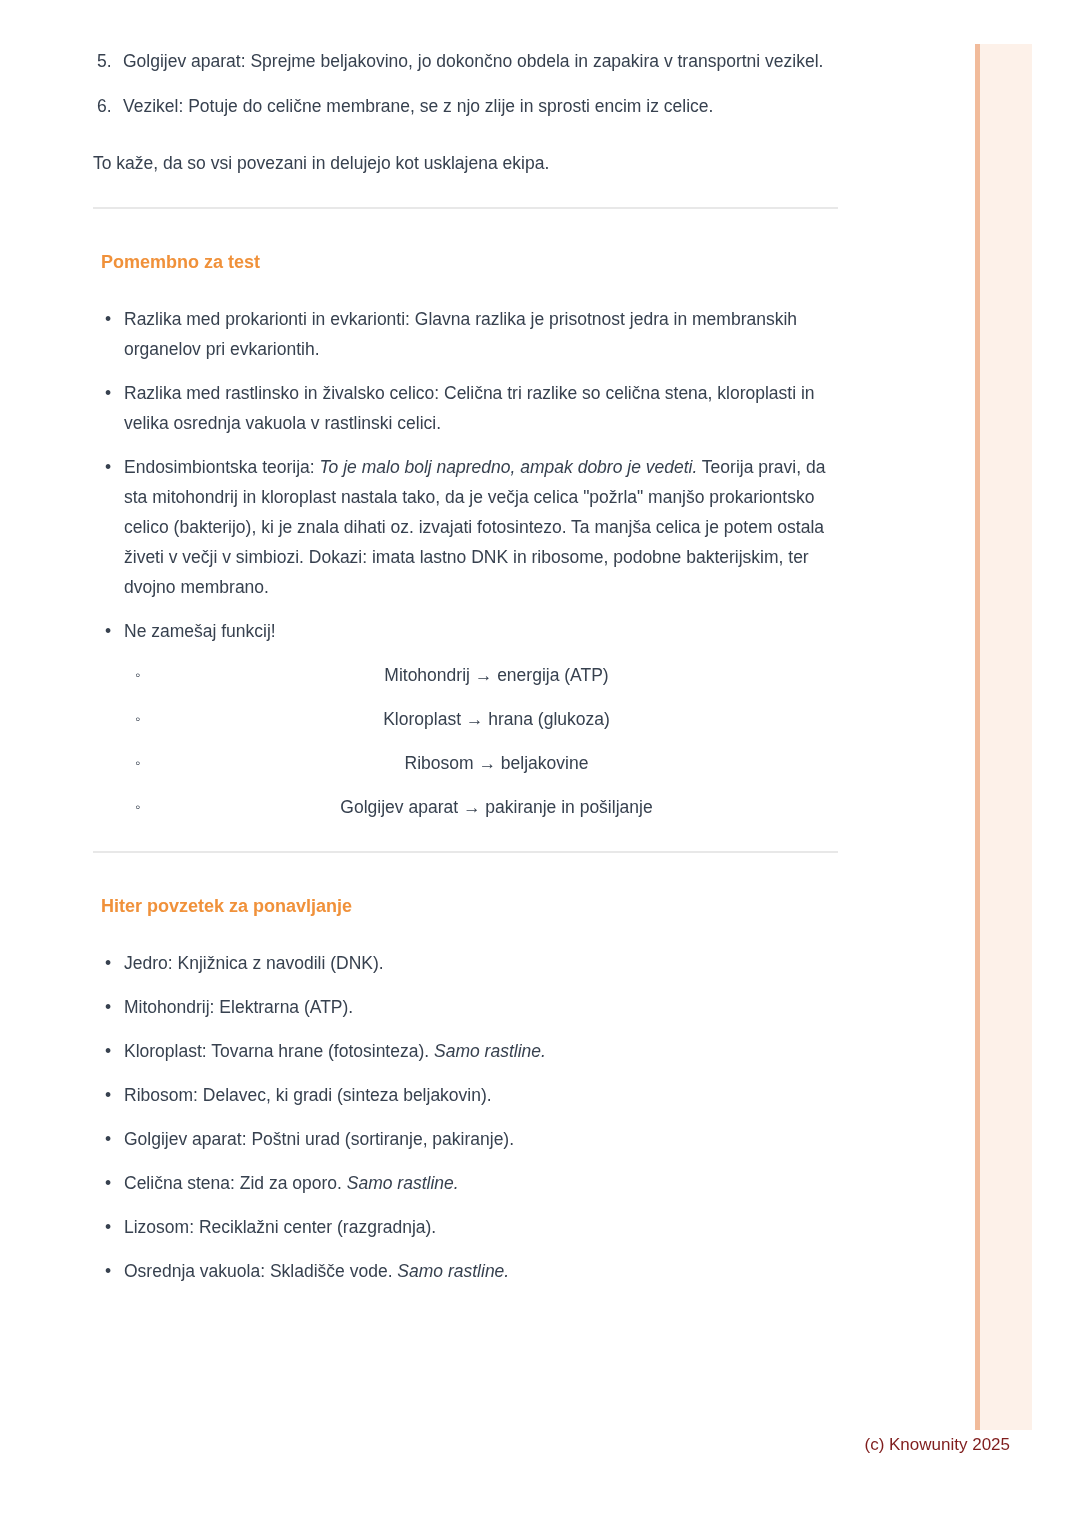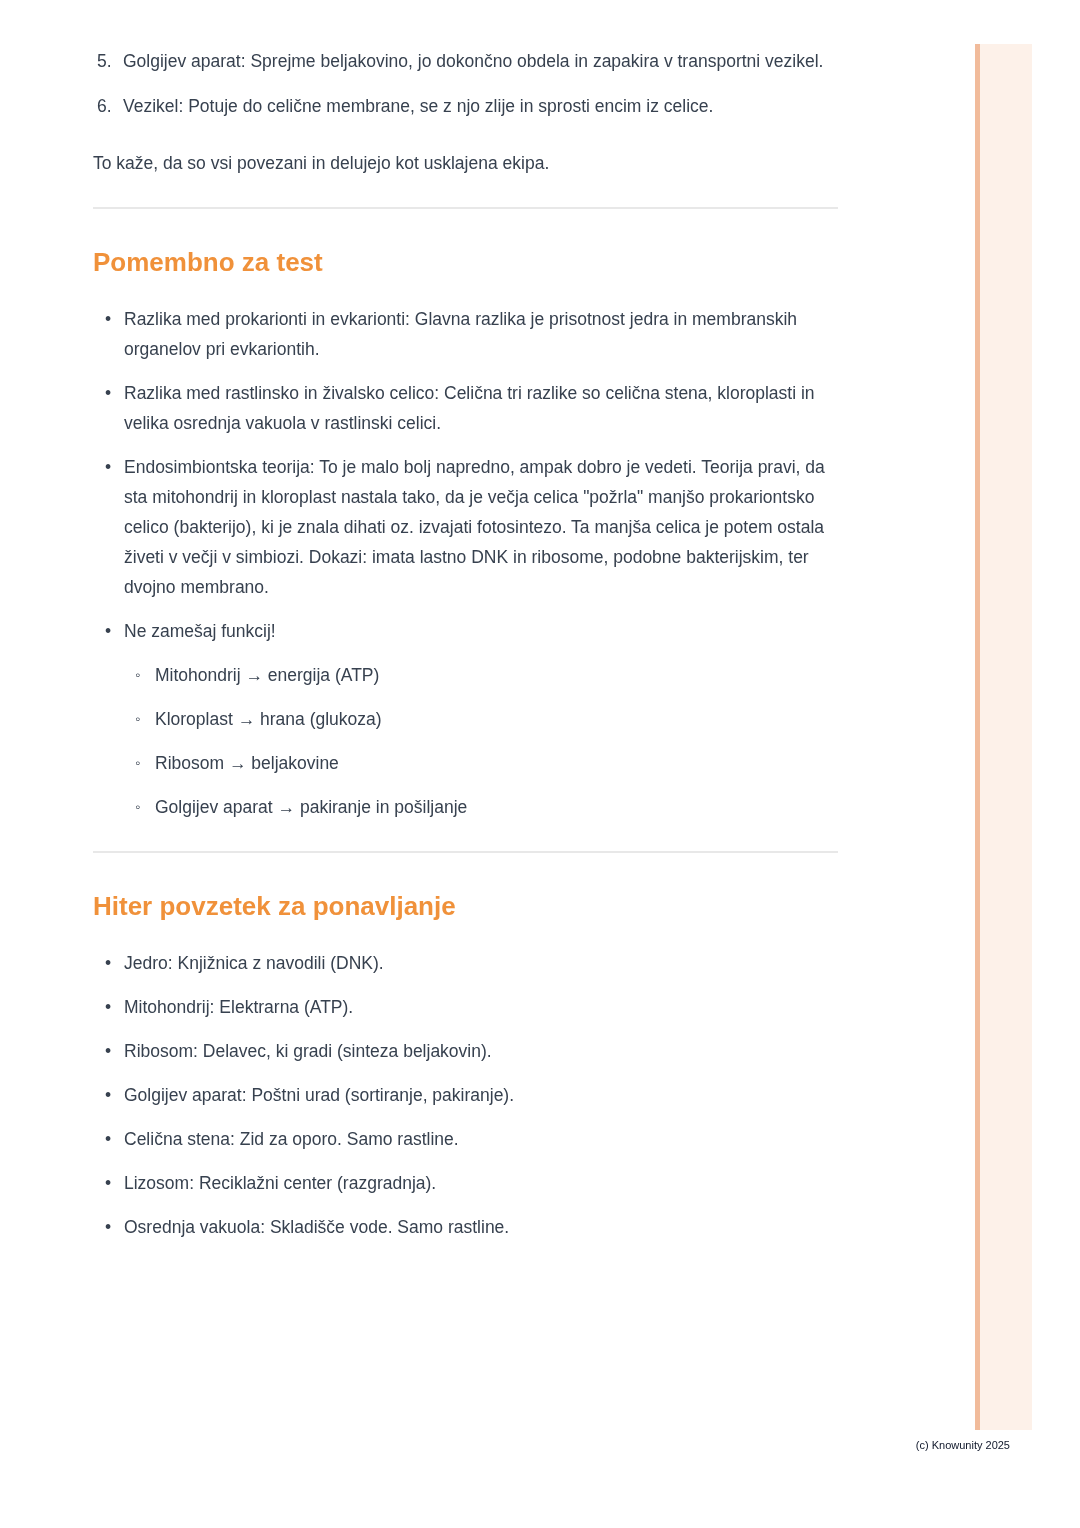--- a/index.html
+++ b/index.html
@@ -2,55 +2,55 @@
 <html><head>
 <meta charset="utf-8">
 <style>
   html,body{margin:0;padding:0;}
   body{
     width:1080px;height:1528px;position:relative;background:#ffffff;
     font-family:"Liberation Sans","DejaVu Sans",sans-serif;
     color:#37414f;overflow:hidden;
   }
   .b{font-weight:400;}
-  .i{}
+  .i{font-style:italic;}
   
   .side-stripe{
     position:absolute;top:44px;left:975px;width:52px;height:1386px;
     background:#fdf1e9;border-left:5px solid #f1bb9b;
   }
   
   .content{
     position:absolute;left:93px;top:46px;width:745px;
     font-size:17.5px;line-height:30px;
   }
   
   ol.process{list-style:none;margin:0;padding:0;}
   ol.process li{display:flex;margin:0 0 15px 4px;}
   ol.process .num{flex:0 0 26px;}
   ol.process .txt{flex:1;}
   p.closing{margin:27px 0 0 0;}
   .divider{height:2px;background:#e8e8e8;border:0;margin:29px 0 0 0;}
   h2.section{
-    margin:37px 0 0 0;font-size:26px;line-height:32px;font-weight:700;
+    margin:37px 0 0 8px;font-size:18px;line-height:32px;font-weight:700;
     color:#f0913a;letter-spacing:0;
   }
   ul.bullets{list-style:none;margin:26px 0 0 0;padding:0;}
   ul.bullets>li{position:relative;padding-left:31px;margin-bottom:14px;}
   ul.bullets>li::before{
     content:"•";position:absolute;left:12px;top:0;color:#37414f;
   }
   ul.subs{list-style:none;margin:2px 0 0 42px;padding:0;}
-  ul.subs>li{position:relative;padding-left:20px;margin-bottom:14px;}
+  ul.subs>li{position:relative;padding-left:20px;margin-bottom:14px;text-align:center;}
   ul.subs>li::before{
     content:"◦";position:absolute;left:0;top:0;font-size:15px;color:#37414f;
   }
   .footer{
     position:absolute;top:1436px;right:70px;
-    font-size:11px;line-height:18px;color:#0f172a;
+    font-size:17px;line-height:18px;color:#7f1d1d;
   }
 </style>
 </head>
 <body>
 
 <div class="side-stripe"></div>
 
 <div class="content">
 
   <ol class="process">
@@ -117,20 +117,23 @@
   <ul class="bullets">
 
       <li>
         <span><span class="b">Jedro</span><span>: Knjižnica z navodili (DNK).</span></span>
       </li>
 
       <li>
         <span><span class="b">Mitohondrij</span><span>: Elektrarna (ATP).</span></span>
       </li>
 
+      <li>
+        <span><span class="b">Kloroplast</span><span>: Tovarna hrane (fotosinteza). </span><span class="i">Samo rastline.</span></span>
+      </li>
 
       <li>
         <span><span class="b">Ribosom</span><span>: Delavec, ki gradi (sinteza beljakovin).</span></span>
       </li>
 
 
       <li>
         <span><span class="b">Golgijev aparat</span><span>: Poštni urad (sortiranje, pakiranje).</span></span>
       </li>
 

